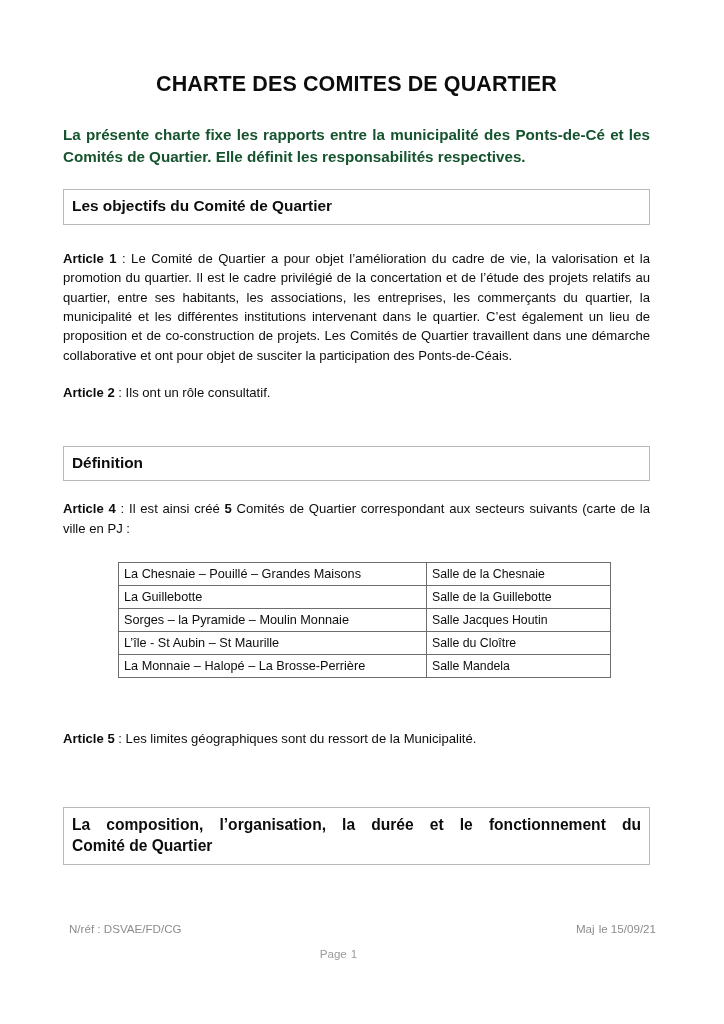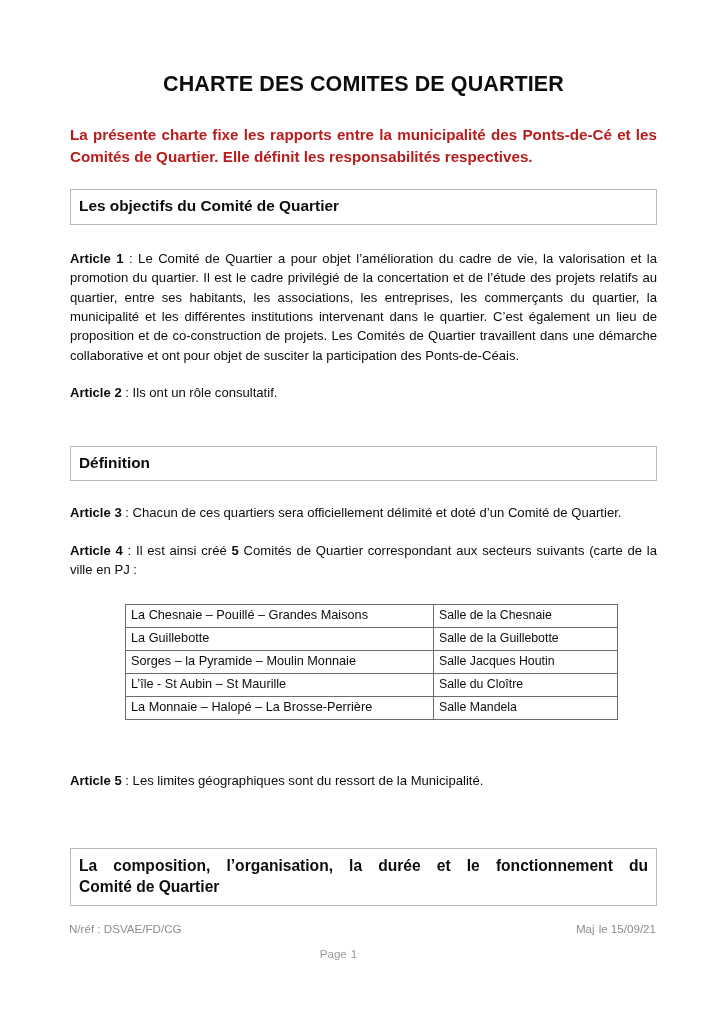--- a/index.html
+++ b/index.html
@@ -12,21 +12,21 @@
     width: 724px;
     height: 1024px;
     background: #ffffff;
     font-family: "Liberation Sans", sans-serif;
     color: #000000;
     overflow: hidden;
     box-sizing: border-box;
   }
   .content {
     position: absolute;
-    left: 70px;
+    left: 63px;
     top: 0;
     width: 587px;
   }
 
   
   .doc-title {
     text-align: center;
     font-size: 21.5px;
     font-weight: bold;
     letter-spacing: 0.1px;
@@ -37,21 +37,21 @@
 
   
   .intro {
     margin: 0;
     padding-top: 27px;
     font-size: 15.2px;
     font-weight: bold;
     line-height: 1.42;
     text-align: justify;
     text-justify: inter-word;
-    color: #b91c1c;
+    color: #14532d;
   }
 
   
   .section-box {
     border: 1px solid #b9b9b9;
     box-sizing: border-box;
     padding: 6px 8px 7px 8px;
     background: #ffffff;
   }
   .section-box .sec-title {
@@ -155,23 +155,20 @@
     </p>
 
     <p class="para" style="margin-top:18px;">
       <b>Article 2</b><span> : </span><span>Ils ont un rôle consultatif.</span>
     </p>
 
     <div class="section-box" style="margin-top:43px;">
       <div class="sec-title">Définition</div>
     </div>
 
-    <p class="para" style="margin-top:22px;">
-      <b>Article 3</b><span> : </span><span>Chacun de ces quartiers sera officiellement délimité et doté d’un Comité de Quartier.</span>
-    </p>
 
     <p class="para" style="margin-top:18px;">
       <b>Article 4</b><span> : </span><span>Il est ainsi créé </span><b>5</b><span> Comités de Quartier correspondant aux secteurs suivants (carte de la ville en PJ  :</span>
     </p>
 
     <div class="tbl-wrap" style="margin-top:24px;">
       <table class="sectors">
         <tbody>
           <tr>
             <td class="c1">La Chesnaie – Pouillé – Grandes Maisons</td>

